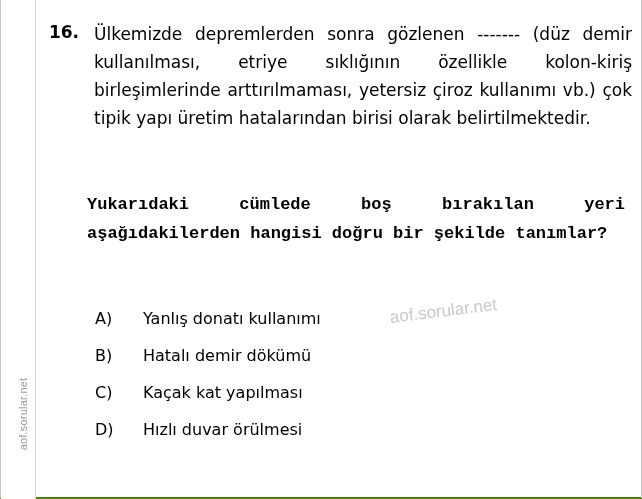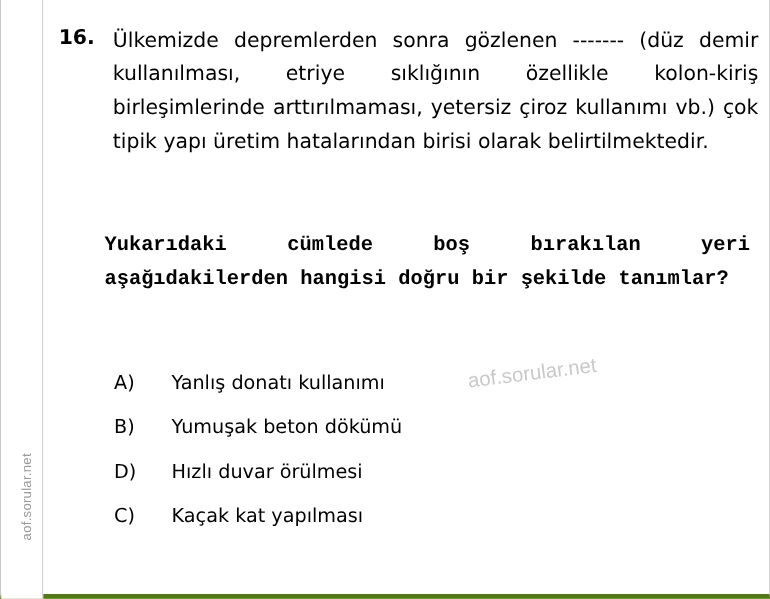--- a/index.html
+++ b/index.html
@@ -17,21 +17,21 @@
   }
   .page {
     position: absolute;
     left: 0;
     top: 0;
     width: 642px;
     height: 499px;
     box-sizing: border-box;
     border-left: 1px solid #c8c8c8;
     border-right: 1px solid #c8c8c8;
-    border-bottom: 4px solid #4d7c0f;
+    border-bottom: 2px solid #4d7c0f;
     background: #ffffff;
   }
   .left-rail {
     position: absolute;
     left: 0;
     top: 0;
     width: 34px;
     height: 499px;
     border-right: 1px solid #d5d5d5;
     background: #ffffff;
@@ -153,26 +153,26 @@
 
     <div class="prompt">
       <p>Yukarıdaki cümlede boş bırakılan yeri aşağıdakilerden hangisi doğru bir şekilde tanımlar?</p>
     </div>
 
     <div class="options">
       <div class="option">
         <span class="opt-letter">A)</span><span class="opt-text">Yanlış donatı kullanımı</span>
       </div>
       <div class="option">
-        <span class="opt-letter">B)</span><span class="opt-text">Yumuşak beton dökümü</span>
+        <span class="opt-letter">B)</span><span class="opt-text">Hatalı demir dökümü</span>
+      </div>
+      <div class="option">
+        <span class="opt-letter">C)</span><span class="opt-text">Kaçak kat yapılması</span>
       </div>
       <div class="option">
         <span class="opt-letter">D)</span><span class="opt-text">Hızlı duvar örülmesi</span>
-      </div>
-      <div class="option">
-        <span class="opt-letter">C)</span><span class="opt-text">Kaçak kat yapılması</span>
       </div>
     </div>
 
     <div class="wm-body">aof.sorular.net</div>
 
   </div>
 </div>
 
 </body></html>

